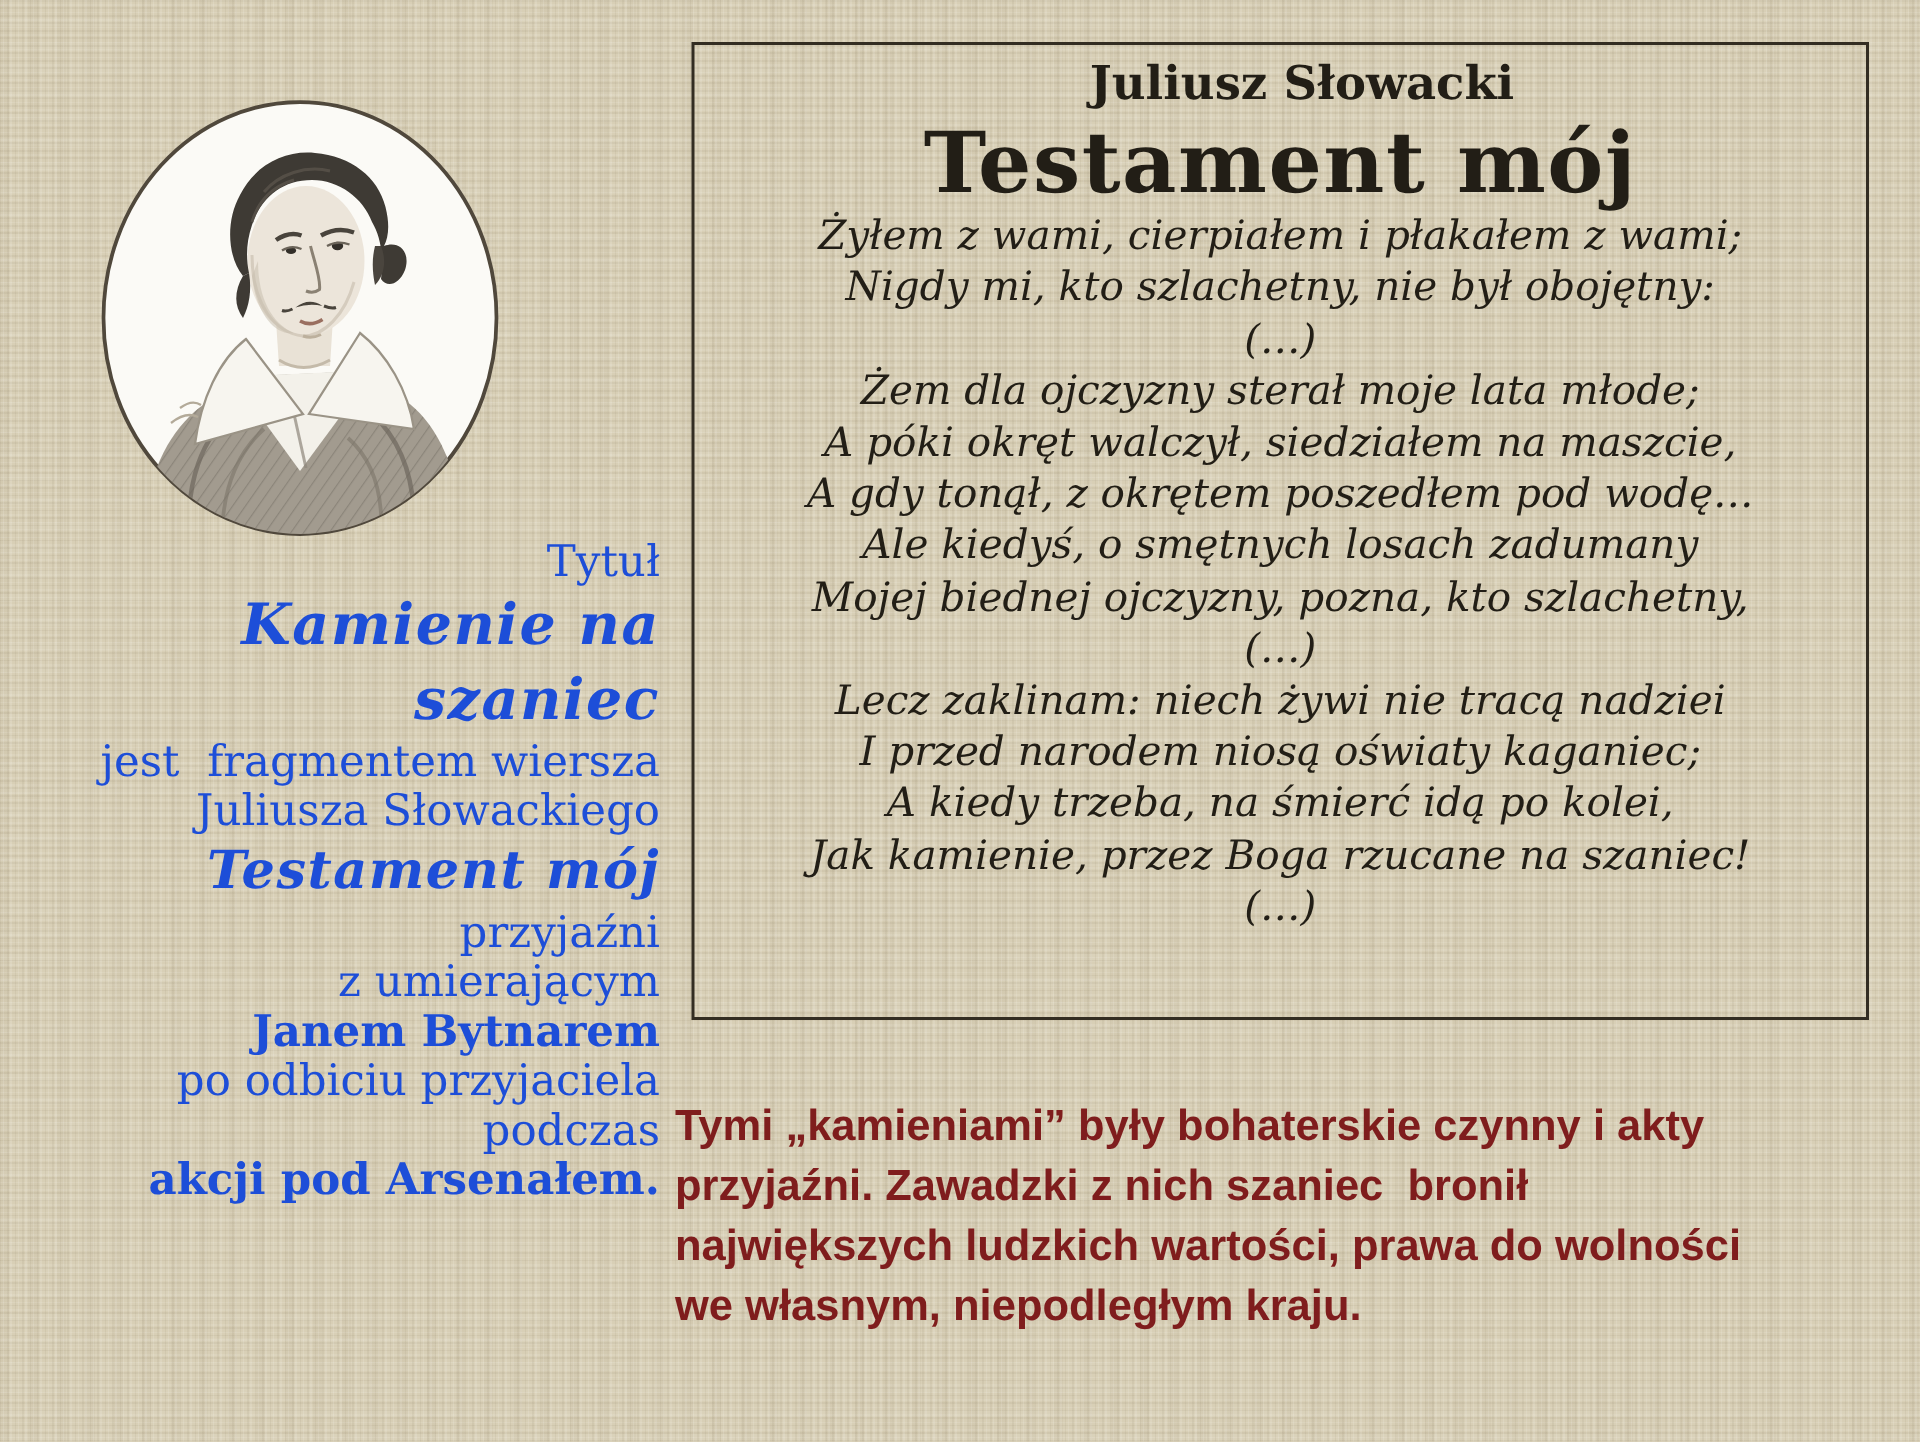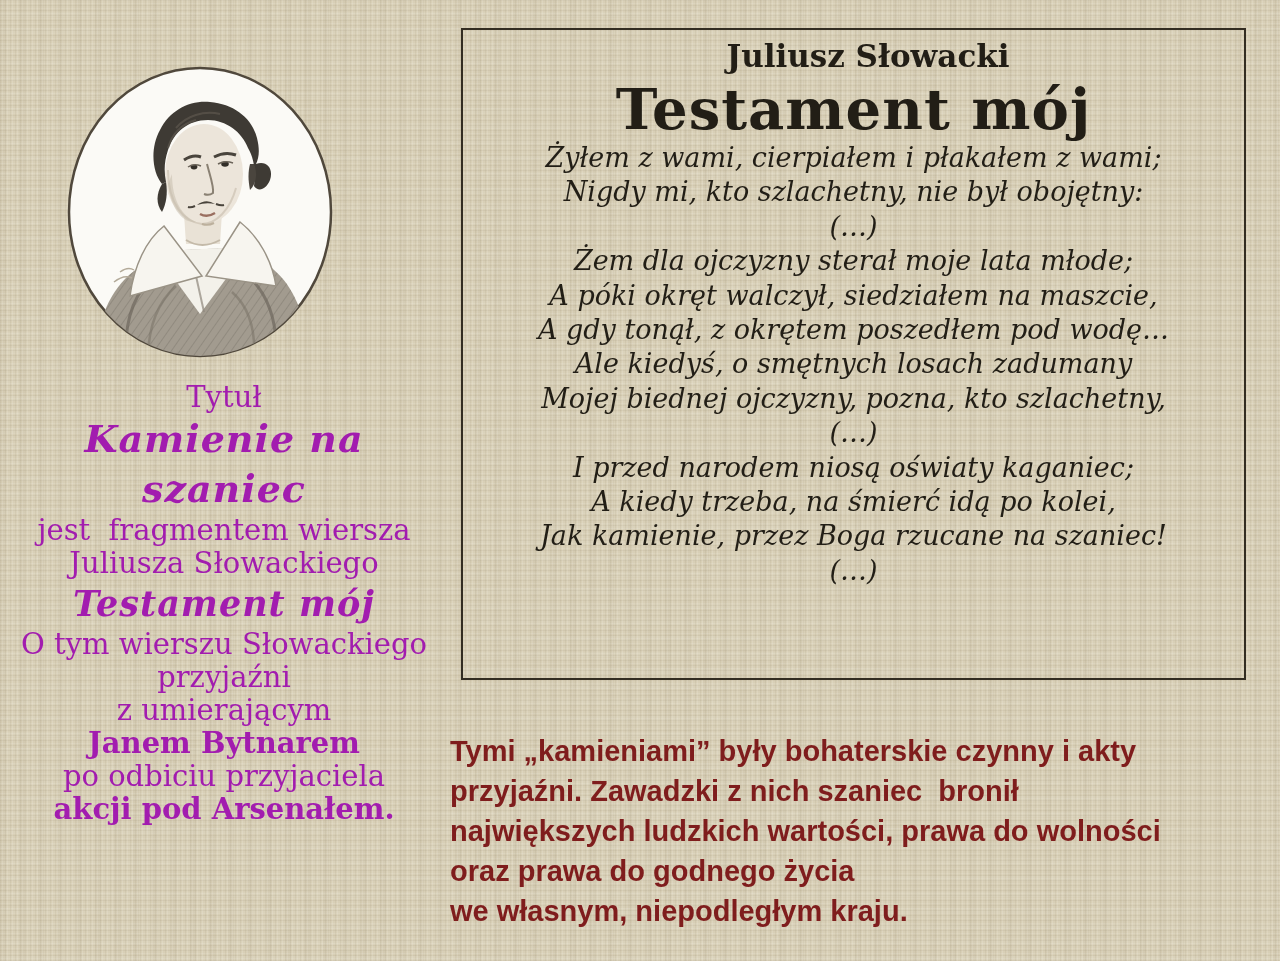--- a/index.html
+++ b/index.html
@@ -10,22 +10,22 @@
       repeating-linear-gradient(90deg, rgba(140,127,98,0.10) 0 1px, rgba(0,0,0,0) 1px 2px, rgba(255,255,252,0.12) 2px 3px, rgba(0,0,0,0) 3px 5px),
       repeating-linear-gradient(0deg, rgba(140,127,98,0.10) 0 1px, rgba(0,0,0,0) 1px 2px, rgba(255,255,252,0.10) 2px 3px, rgba(0,0,0,0) 3px 5px),
       repeating-linear-gradient(90deg, rgba(120,105,75,0.05) 0 6px, rgba(0,0,0,0) 6px 19px),
       repeating-linear-gradient(0deg, rgba(255,255,250,0.06) 0 5px, rgba(0,0,0,0) 5px 16px);
     font-family:"DejaVu Serif", serif;
   }
   .portrait{
     position:absolute;left:64px;top:64px;width:272px;height:296px;
   }
   .caption{
-    position:absolute;left:8px;top:381px;width:432px;text-align:center;
-    color:#a21caf;font-size:29px;line-height:33px;
+    position:absolute;left:8px;top:358px;width:432px;text-align:right;
+    color:#1d4ed8;font-size:29px;line-height:33px;
   }
   .cap-line{white-space:pre-wrap;}
   .cap-line.heading-big{font-size:38px;line-height:50px;font-weight:bold;font-style:italic;letter-spacing:1px;}
   .cap-line.heading-med{font-size:35px;line-height:48px;font-weight:bold;font-style:italic;letter-spacing:1px;}
   .cap-line.bold{font-weight:bold;}
   .poem-box{
     position:absolute;left:461px;top:28px;width:785px;height:652px;
     border:2px solid #332d22;box-sizing:border-box;text-align:center;color:#221e16;
   }
   .poem-author{font-weight:bold;font-size:31px;line-height:38px;margin-top:7px;padding-left:29px;}
@@ -108,31 +108,31 @@
     <div class="cap-line">Tytuł</div>
 
     <div class="cap-line heading-big">Kamienie na szaniec</div>
 
     <div class="cap-line">jest  fragmentem wiersza</div>
 
     <div class="cap-line">Juliusza Słowackiego</div>
 
     <div class="cap-line heading-med">Testament mój</div>
 
-    <div class="cap-line">O tym wierszu Słowackiego</div>
 
     <div class="cap-line">przyjaźni</div>
 
     <div class="cap-line">z umierającym</div>
 
     <div class="cap-line bold">Janem Bytnarem</div>
 
 
     <div class="cap-line">po odbiciu przyjaciela</div>
 
+    <div class="cap-line">podczas</div>
 
     <div class="cap-line bold">akcji pod Arsenałem.</div>
   </div>
 
 <div class="poem-box">
   <div class="poem-author">Juliusz Słowacki</div>
   <div class="poem-title">Testament mój</div>
   <div class="poem-lines">
 
       <div class="poem-line">Żyłem z wami, cierpiałem i płakałem z wami;</div>
@@ -146,35 +146,35 @@
       <div class="poem-line">A póki okręt walczył, siedziałem na maszcie,</div>
 
       <div class="poem-line">A gdy tonął, z okrętem poszedłem pod wodę…</div>
 
       <div class="poem-line">Ale kiedyś, o smętnych losach zadumany</div>
 
       <div class="poem-line">Mojej biednej ojczyzny, pozna, kto szlachetny,</div>
 
       <div class="poem-line">(…)</div>
 
+      <div class="poem-line">Lecz zaklinam: niech żywi nie tracą nadziei</div>
 
       <div class="poem-line">I przed narodem niosą oświaty kaganiec;</div>
 
       <div class="poem-line">A kiedy trzeba, na śmierć idą po kolei,</div>
 
       <div class="poem-line">Jak kamienie, przez Boga rzucane na szaniec!</div>
 
       <div class="poem-line">(…)</div>
     </div>
 </div>
 
 <div class="note">
 
     <div class="note-line">Tymi „kamieniami” były bohaterskie czynny i akty</div>
 
     <div class="note-line">przyjaźni. Zawadzki z nich szaniec  bronił</div>
 
     <div class="note-line">największych ludzkich wartości, prawa do wolności</div>
 
-    <div class="note-line">oraz prawa do godnego życia</div>
 
     <div class="note-line">we własnym, niepodległym kraju.</div>
   </div>
 
 </body></html>

